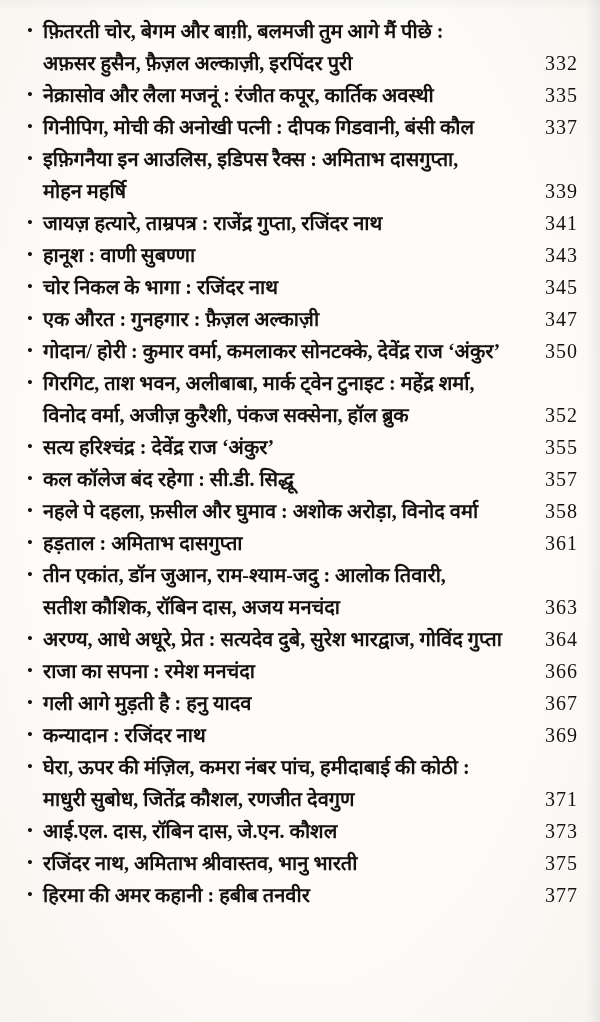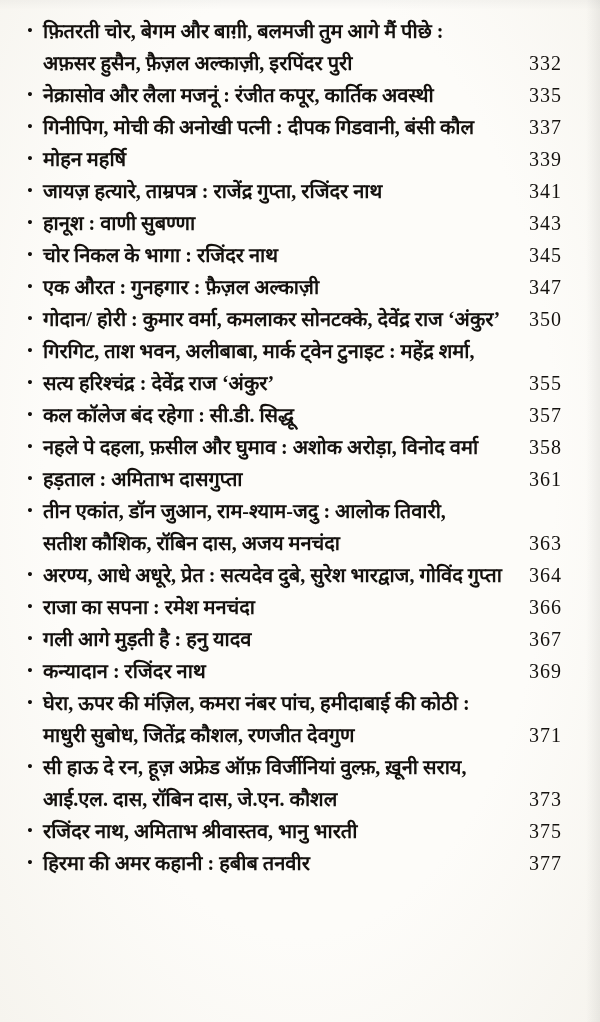--- a/index.html
+++ b/index.html
@@ -28,21 +28,21 @@
     color: #14110e;
   }
   .line {
     position: relative;
     white-space: nowrap;
     height: 32px;
   }
   .t { font-weight: 700; }
   .a { font-weight: 700; }
   .pnum {
-    position: absolute; right: 18px; top: 0;
+    position: absolute; right: 2px; top: 0;
     font-weight: 400;
     letter-spacing: 1px;
     background: inherit;
   }
 </style>
 </head>
 <body>
 
 <div class="page">
   <div>
@@ -54,20 +54,21 @@
       <div class="entry">
         <span class="bullet">•</span>
         <div class="line"><span class="t">नेक्रासोव और लैला मजनूं :</span> <span class="a">रंजीत कपूर, कार्तिक अवस्थी</span><span class="pnum">335</span></div>
       </div>
       <div class="entry">
         <span class="bullet">•</span>
         <div class="line"><span class="t">गिनीपिग, मोची की अनोखी पत्नी :</span> <span class="a">दीपक गिडवानी, बंसी कौल</span><span class="pnum">337</span></div>
       </div>
       <div class="entry">
         <span class="bullet">•</span>
+        <div class="line"><span class="t">इफ़िगनैया इन आउलिस, इडिपस रैक्स :</span> <span class="a">अमिताभ दासगुप्ता,</span></div>
         <div class="line"><span class="a">मोहन महर्षि</span><span class="pnum">339</span></div>
       </div>
       <div class="entry">
         <span class="bullet">•</span>
         <div class="line"><span class="t">जायज़ हत्यारे, ताम्रपत्र :</span> <span class="a">राजेंद्र गुप्ता, रजिंदर नाथ</span><span class="pnum">341</span></div>
       </div>
       <div class="entry">
         <span class="bullet">•</span>
         <div class="line"><span class="t">हानूश :</span> <span class="a">वाणी सुबण्णा</span><span class="pnum">343</span></div>
       </div>
@@ -79,20 +80,21 @@
         <span class="bullet">•</span>
         <div class="line"><span class="t">एक औरत : गुनहगार :</span> <span class="a">फ़ैज़ल अल्काज़ी</span><span class="pnum">347</span></div>
       </div>
       <div class="entry">
         <span class="bullet">•</span>
         <div class="line"><span class="t">गोदान/ होरी :</span> <span class="a">कुमार वर्मा, कमलाकर सोनटक्के, देवेंद्र राज ‘अंकुर’</span><span class="pnum">350</span></div>
       </div>
       <div class="entry">
         <span class="bullet">•</span>
         <div class="line"><span class="t">गिरगिट, ताश भवन, अलीबाबा, मार्क ट्वेन टुनाइट :</span> <span class="a">महेंद्र शर्मा,</span></div>
+        <div class="line"><span class="a">विनोद वर्मा, अजीज़ कुरैशी, पंकज सक्सेना, हॉल ब्रुक</span><span class="pnum">352</span></div>
       </div>
       <div class="entry">
         <span class="bullet">•</span>
         <div class="line"><span class="t">सत्य हरिश्चंद्र :</span> <span class="a">देवेंद्र राज ‘अंकुर’</span><span class="pnum">355</span></div>
       </div>
       <div class="entry">
         <span class="bullet">•</span>
         <div class="line"><span class="t">कल कॉलेज बंद रहेगा :</span> <span class="a">सी.डी. सिद्धू</span><span class="pnum">357</span></div>
       </div>
       <div class="entry">
@@ -124,21 +126,20 @@
         <span class="bullet">•</span>
         <div class="line"><span class="t">कन्यादान :</span> <span class="a">रजिंदर नाथ</span><span class="pnum">369</span></div>
       </div>
       <div class="entry">
         <span class="bullet">•</span>
         <div class="line"><span class="t">घेरा, ऊपर की मंज़िल, कमरा नंबर पांच, हमीदाबाई की कोठी :</span></div>
         <div class="line"><span class="a">माधुरी सुबोध, जितेंद्र कौशल, रणजीत देवगुण</span><span class="pnum">371</span></div>
       </div>
       <div class="entry">
         <span class="bullet">•</span>
-        <div class="line"><span class="t">सी हाऊ दे रन, हूज़ अफ्रेड ऑफ़ विर्जीनियां वुल्फ़, ख़ूनी सराय,</span></div>
         <div class="line"><span class="a">आई.एल. दास, रॉबिन दास, जे.एन. कौशल</span><span class="pnum">373</span></div>
       </div>
       <div class="entry">
         <span class="bullet">•</span>
         <div class="line"><span class="a">रजिंदर नाथ, अमिताभ श्रीवास्तव, भानु भारती</span><span class="pnum">375</span></div>
       </div>
       <div class="entry">
         <span class="bullet">•</span>
         <div class="line"><span class="t">हिरमा की अमर कहानी :</span> <span class="a">हबीब तनवीर</span><span class="pnum">377</span></div>
       </div>

